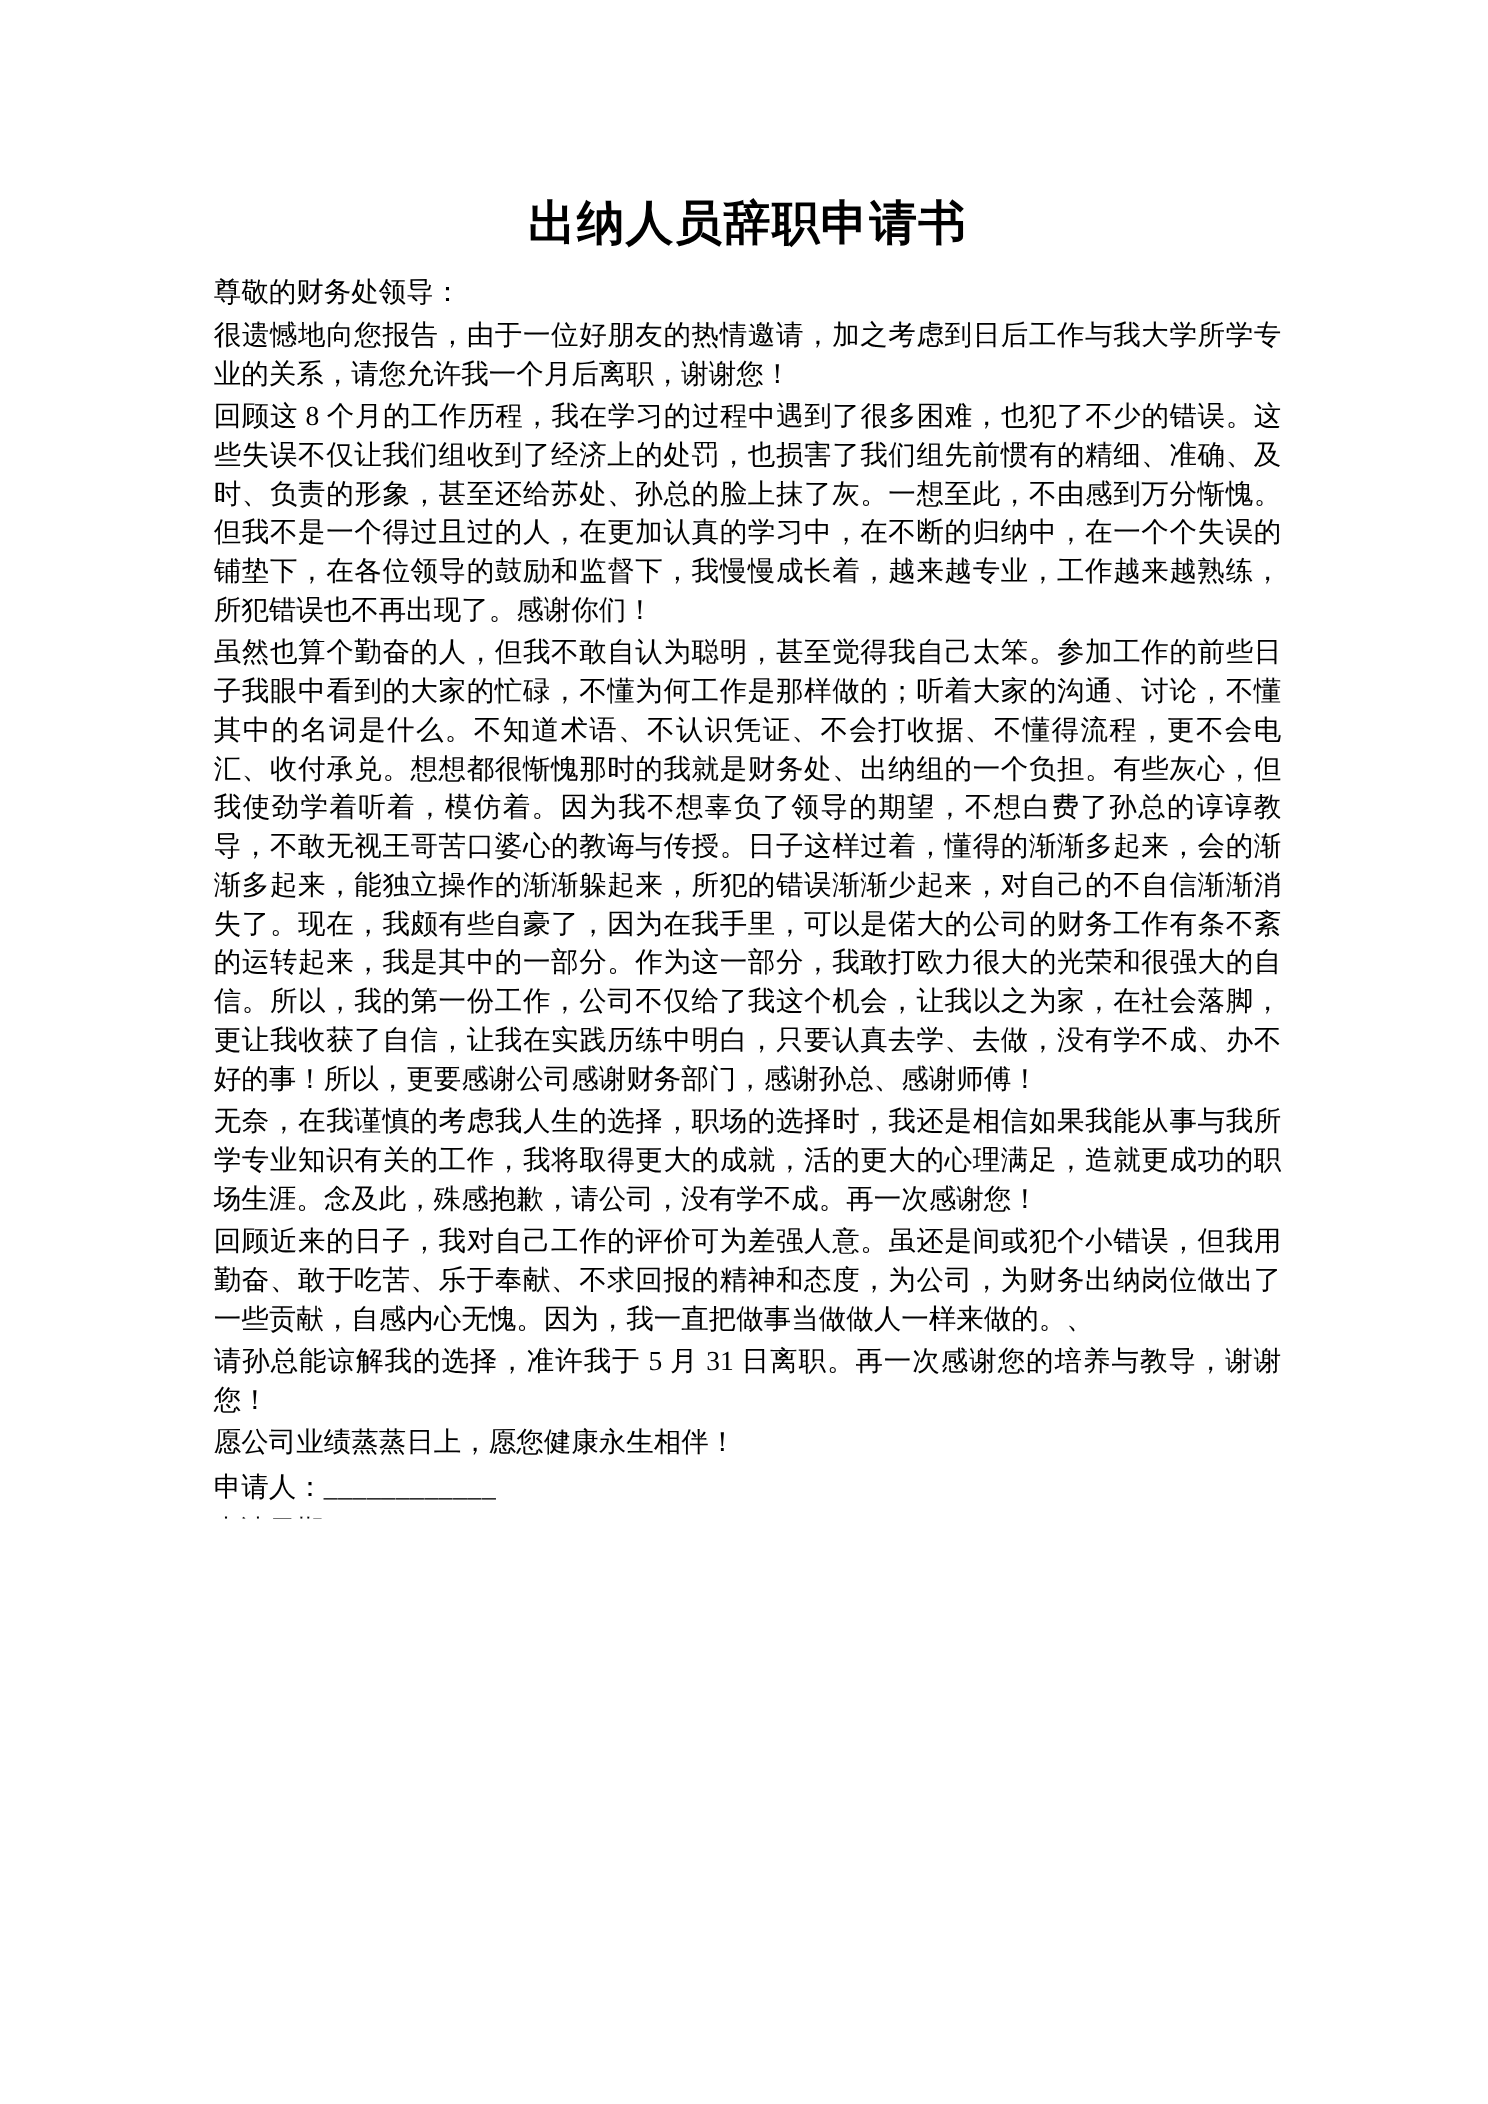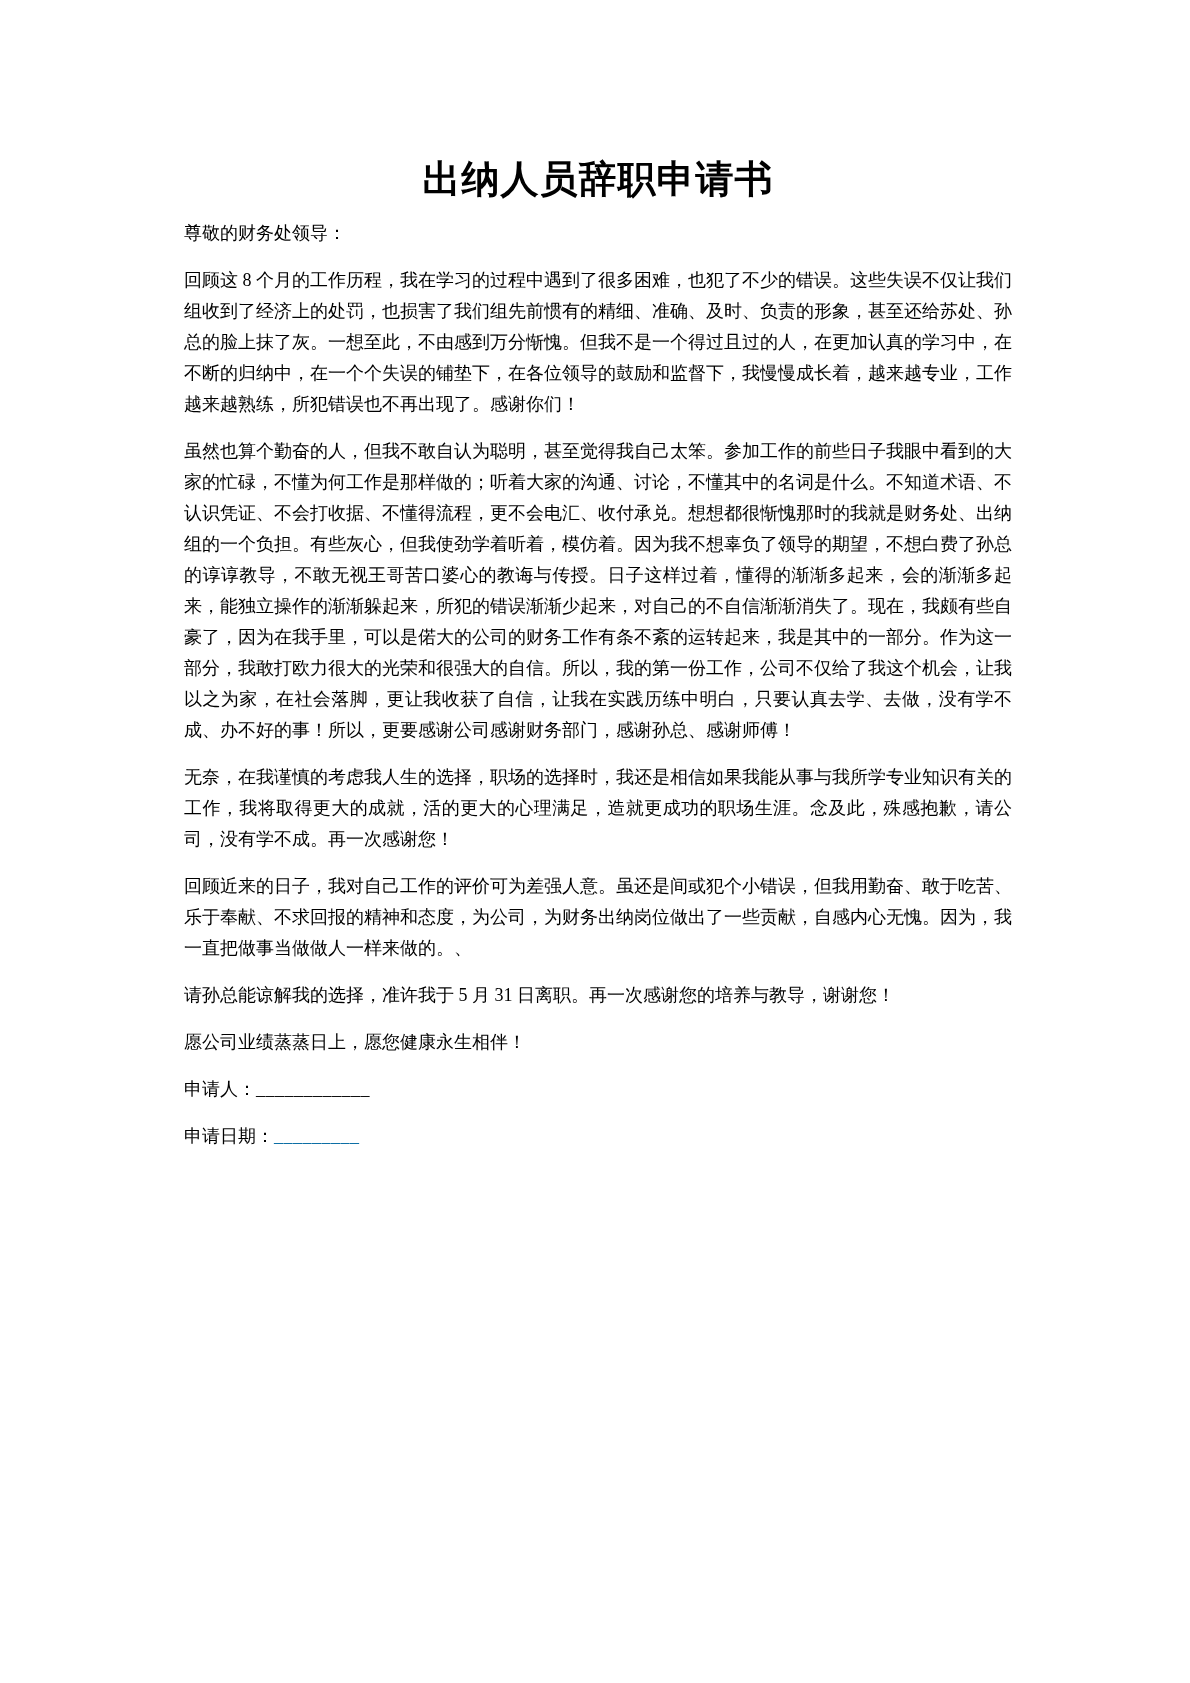--- a/index.html
+++ b/index.html
@@ -22,23 +22,23 @@
     margin: 0 0 16px 0;
     font-family: "Liberation Serif", serif;
     font-size: 38px;
     line-height: 46px;
     font-weight: bold;
     text-align: center;
     letter-spacing: 1px;
     color: #000000;
   }
   p.body-line {
-    margin: 16px;
+    margin: 3px;
     font-family: "Liberation Serif", serif;
-    font-size: 18px;
+    font-size: 22px;
     line-height: 31px;
     text-align: justify;
     text-justify: inter-ideograph;
     color: #000000;
   }
   p.sig-row {
     text-align: left;
   }
   p.sig-row.first { margin-top: 5px; }
   .blank {
@@ -50,20 +50,21 @@
 </head>
 <body>
 
 <div class="page">
   <div class="content">
 
     <h1 class="title">出纳人员辞职申请书</h1>
 
     <p class="body-line">尊敬的财务处领导：</p>
 
+    <p class="body-line">很遗憾地向您报告，由于一位好朋友的热情邀请，加之考虑到日后工作与我大学所学专业的关系，请您允许我一个月后离职，谢谢您！</p>
     <p class="body-line">回顾这 8 个月的工作历程，我在学习的过程中遇到了很多困难，也犯了不少的错误。这些失误不仅让我们组收到了经济上的处罚，也损害了我们组先前惯有的精细、准确、及时、负责的形象，甚至还给苏处、孙总的脸上抹了灰。一想至此，不由感到万分惭愧。但我不是一个得过且过的人，在更加认真的学习中，在不断的归纳中，在一个个失误的铺垫下，在各位领导的鼓励和监督下，我慢慢成长着，越来越专业，工作越来越熟练，所犯错误也不再出现了。感谢你们！</p>
     <p class="body-line">虽然也算个勤奋的人，但我不敢自认为聪明，甚至觉得我自己太笨。参加工作的前些日子我眼中看到的大家的忙碌，不懂为何工作是那样做的；听着大家的沟通、讨论，不懂其中的名词是什么。不知道术语、不认识凭证、不会打收据、不懂得流程，更不会电汇、收付承兑。想想都很惭愧那时的我就是财务处、出纳组的一个负担。有些灰心，但我使劲学着听着，模仿着。因为我不想辜负了领导的期望，不想白费了孙总的谆谆教导，不敢无视王哥苦口婆心的教诲与传授。日子这样过着，懂得的渐渐多起来，会的渐渐多起来，能独立操作的渐渐躲起来，所犯的错误渐渐少起来，对自己的不自信渐渐消失了。现在，我颇有些自豪了，因为在我手里，可以是偌大的公司的财务工作有条不紊的运转起来，我是其中的一部分。作为这一部分，我敢打欧力很大的光荣和很强大的自信。所以，我的第一份工作，公司不仅给了我这个机会，让我以之为家，在社会落脚，更让我收获了自信，让我在实践历练中明白，只要认真去学、去做，没有学不成、办不好的事！所以，更要感谢公司感谢财务部门，感谢孙总、感谢师傅！</p>
     <p class="body-line">无奈，在我谨慎的考虑我人生的选择，职场的选择时，我还是相信如果我能从事与我所学专业知识有关的工作，我将取得更大的成就，活的更大的心理满足，造就更成功的职场生涯。念及此，殊感抱歉，请公司，没有学不成。再一次感谢您！</p>
     <p class="body-line">回顾近来的日子，我对自己工作的评价可为差强人意。虽还是间或犯个小错误，但我用勤奋、敢于吃苦、乐于奉献、不求回报的精神和态度，为公司，为财务出纳岗位做出了一些贡献，自感内心无愧。因为，我一直把做事当做做人一样来做的。、</p>
     <p class="body-line">请孙总能谅解我的选择，准许我于 5 月 31 日离职。再一次感谢您的培养与教导，谢谢您！</p>
     <p class="body-line">愿公司业绩蒸蒸日上，愿您健康永生相伴！</p>
 
     <p class="body-line sig-row first">
       <span>申请人：</span><span class="blank">____________</span>
     </p>

